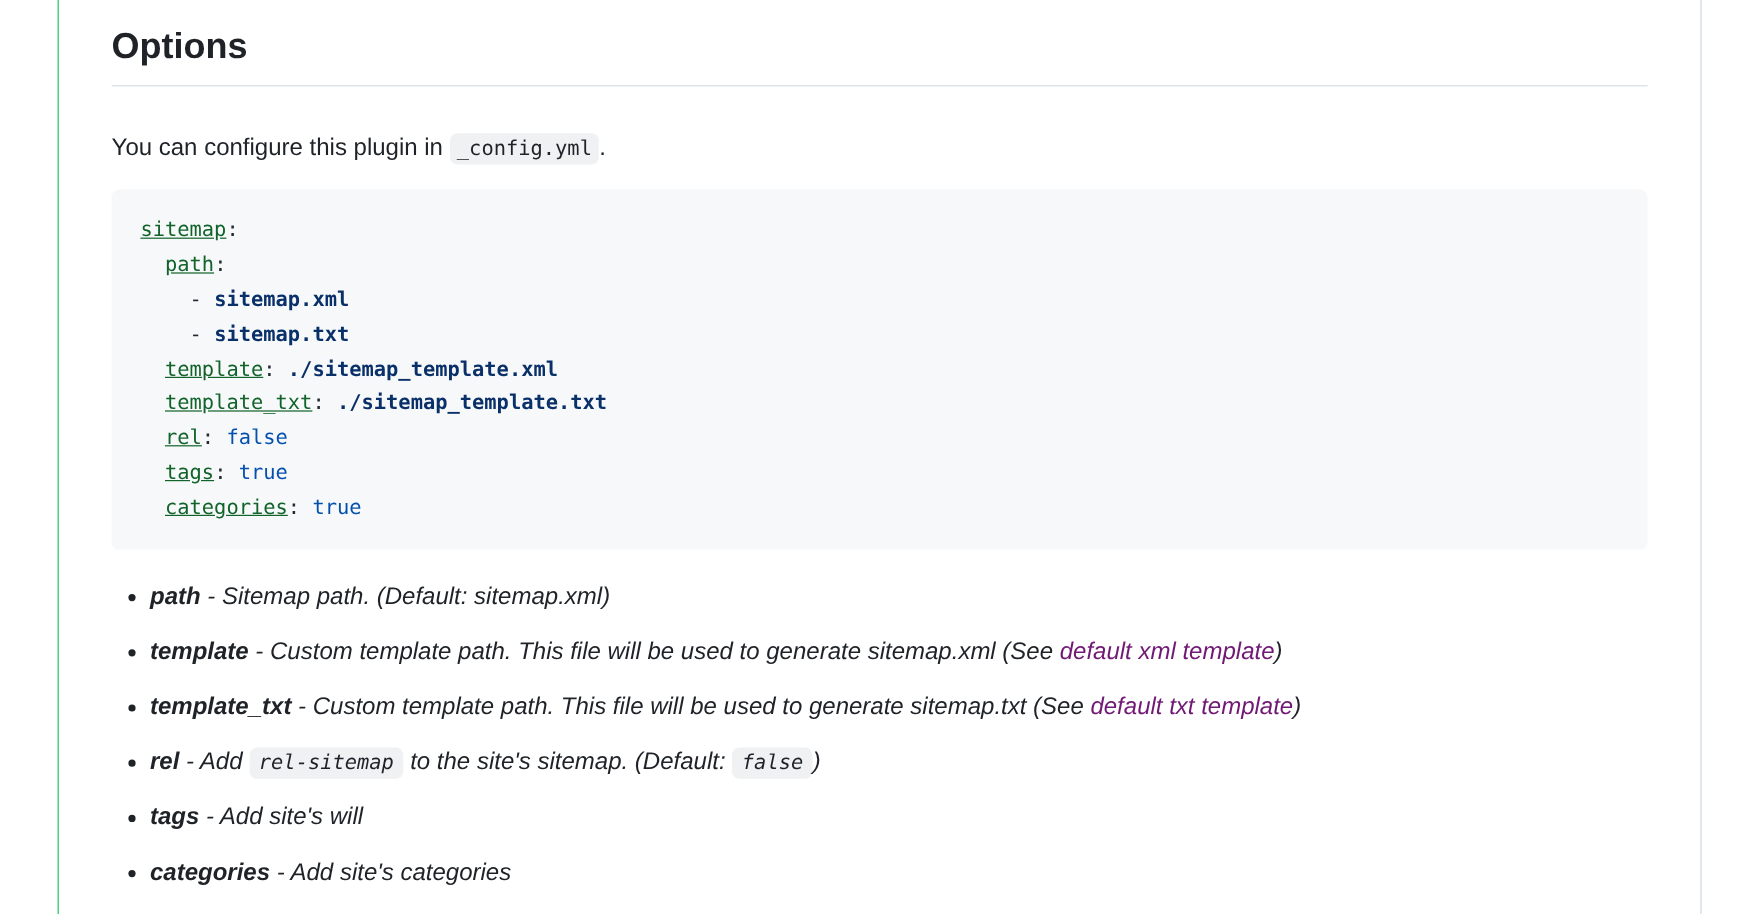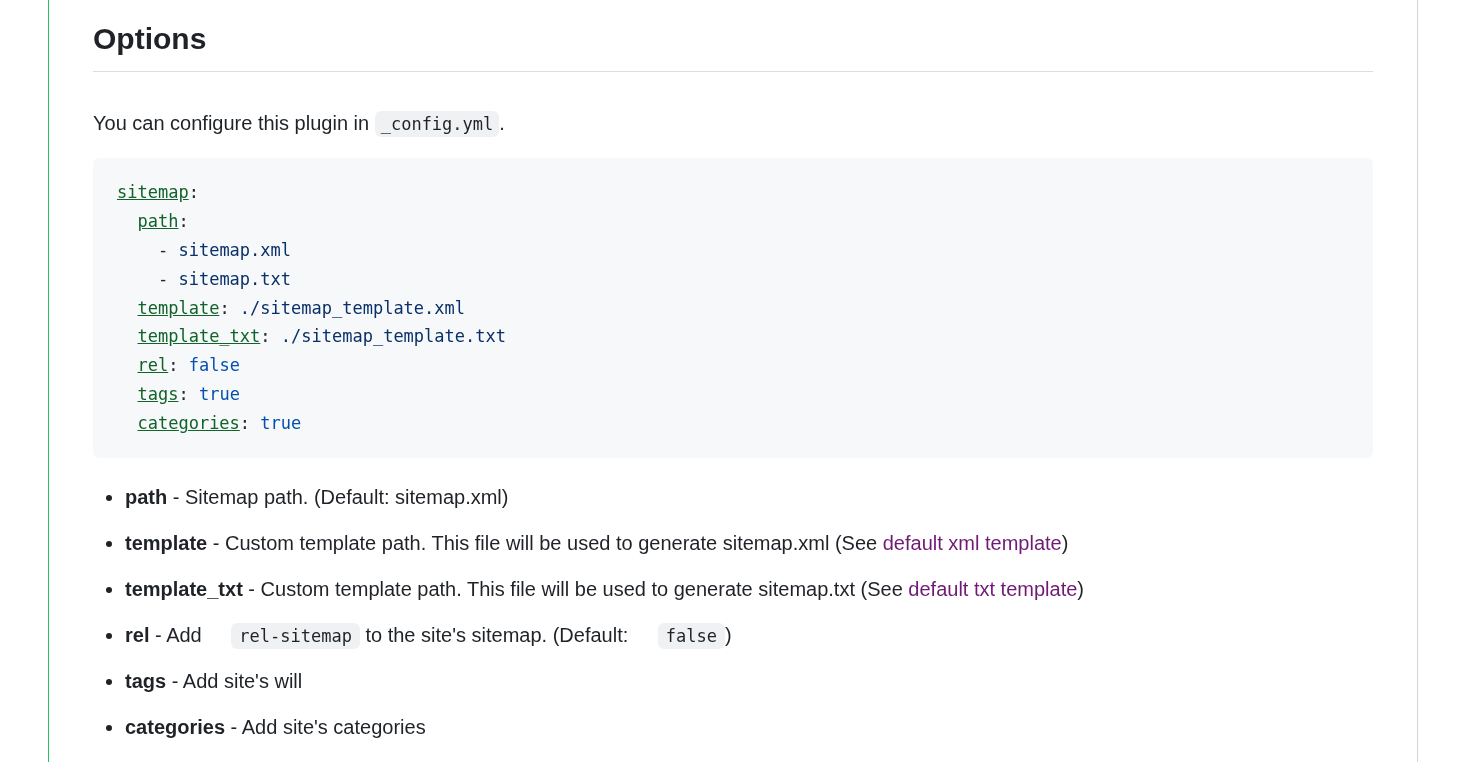--- a/index.html
+++ b/index.html
@@ -44,37 +44,37 @@
       padding: 20px 24px;
       font-family: ui-monospace, SFMono-Regular, "SF Mono", Menlo, Consolas, monospace;
       font-size: 17px;
       line-height: 1.7;
       overflow-x: auto;
       margin-bottom: 20px;
       white-space: pre;
     }
     .k { color: #116329; text-decoration: underline; }
     .v { color: #0550ae; }
-    .s { color: #0a3069; }
+    .s { color: #0a3069; font-weight: bold; }
     .d { color: #24292f; }
     ul.options { padding-left: 32px; }
     ul.options li {
       font-size: 20px;
       margin-bottom: 8px;
       line-height: 1.9;
+      font-style: italic;
     }
     ul.options li strong { font-weight: 600; }
     a.link { color: #701a75; text-decoration: none; }
     code.il {
       font-family: ui-monospace, SFMono-Regular, "SF Mono", Menlo, Consolas, monospace;
       background: rgba(175,184,193,0.2);
       border-radius: 6px;
       padding: 3px 8px;
       font-size: 17px;
-      margin-left: 24px;
     }
   </style>
 </head>
 <body>
 
 <div class="outer">
   <h2>Options</h2>
 
   <p class="intro">
     <span>You can configure this plugin in </span><code class="inline">_config.yml</code><span>.</span>

